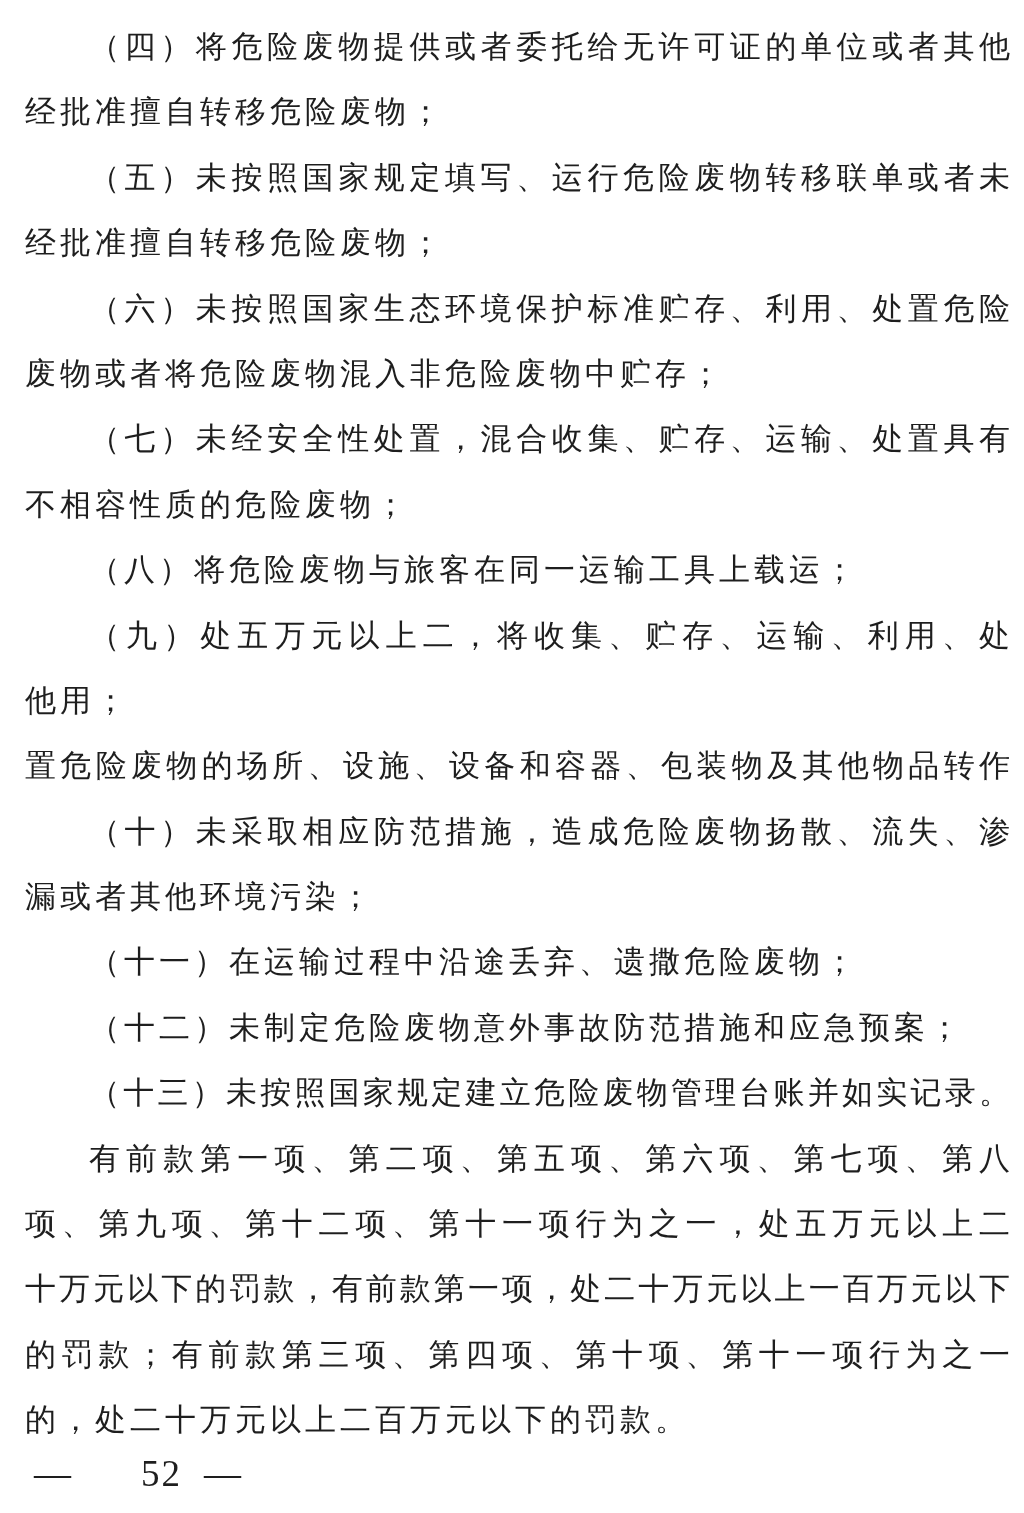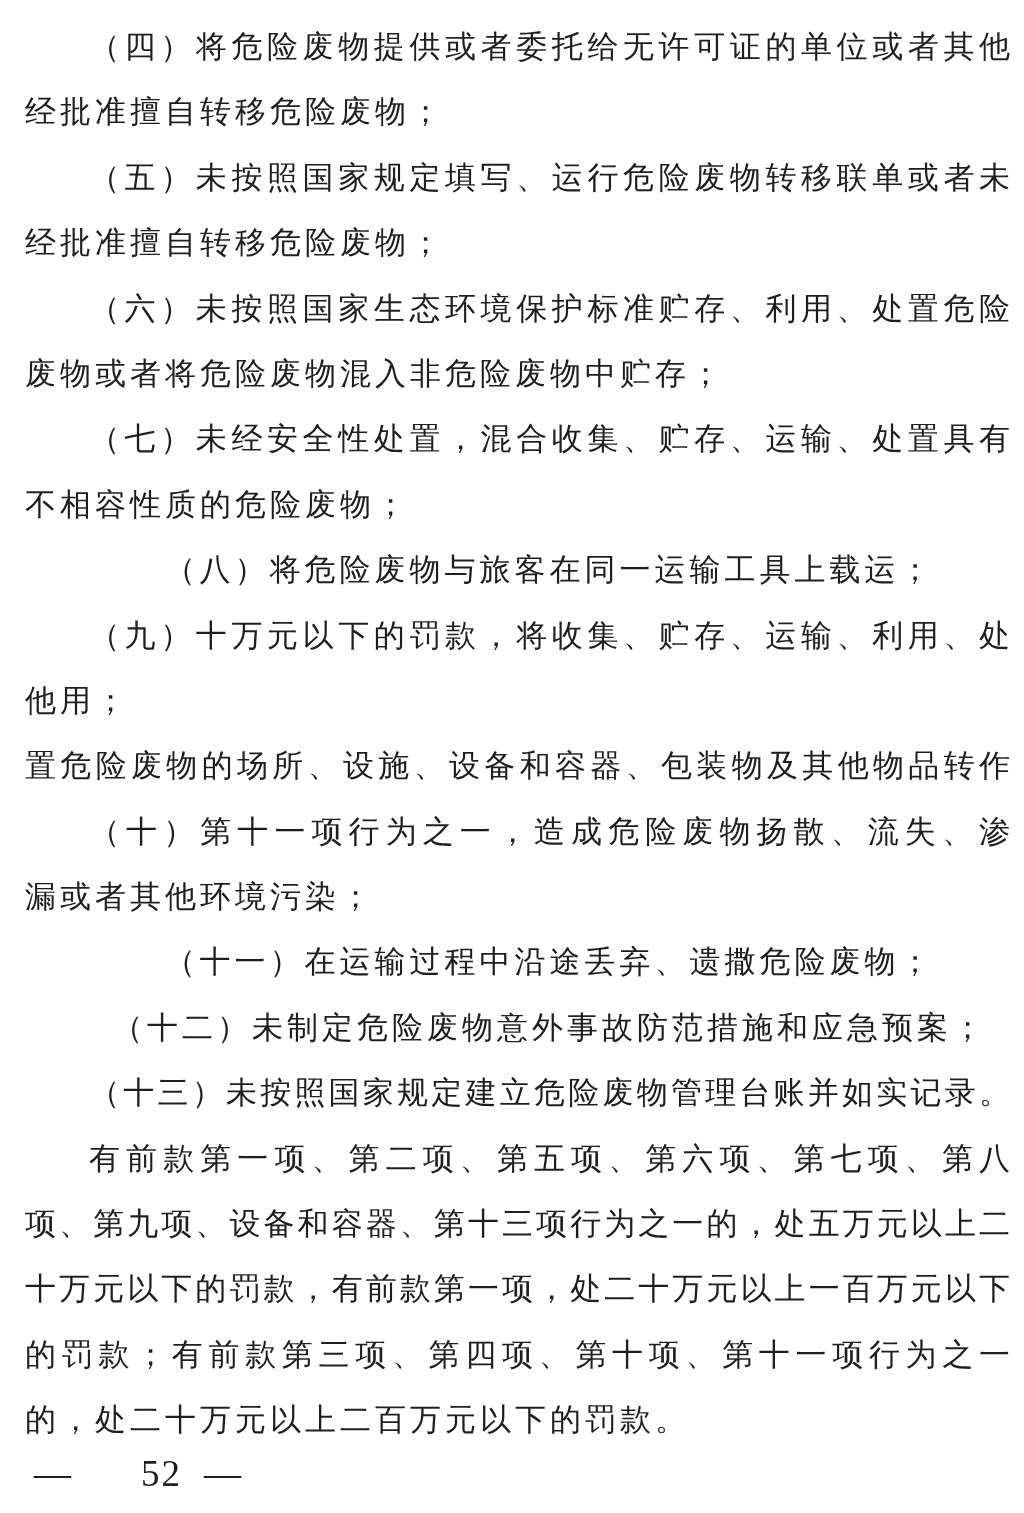--- a/index.html
+++ b/index.html
@@ -26,21 +26,20 @@
   .line {
     height: 65.4px;
     line-height: 65.4px;
     font-size: 31px;
     font-weight: normal;
     letter-spacing: 4px;
     white-space: nowrap;
   }
   .line.indent {
     text-indent: 64px;
-    text-align: center;
   }
   .line.justify {
     letter-spacing: 0;
     white-space: normal;
     text-align: justify;
     text-align-last: justify;
   }
   .footer {
     position: absolute;
     left: 34px;
@@ -69,30 +68,30 @@
   <div class="text-block" id="lines-container">
       <div class="line indent justify">（四）将危险废物提供或者委托给无许可证的单位或者其他</div>
       <div class="line">经批准擅自转移危险废物；</div>
       <div class="line indent justify">（五）未按照国家规定填写、运行危险废物转移联单或者未</div>
       <div class="line">经批准擅自转移危险废物；</div>
       <div class="line indent justify">（六）未按照国家生态环境保护标准贮存、利用、处置危险</div>
       <div class="line">废物或者将危险废物混入非危险废物中贮存；</div>
       <div class="line indent justify">（七）未经安全性处置，混合收集、贮存、运输、处置具有</div>
       <div class="line">不相容性质的危险废物；</div>
       <div class="line indent">（八）将危险废物与旅客在同一运输工具上载运；</div>
-      <div class="line indent justify">（九）十万元以下的罚款，将收集、贮存、运输、利用、处</div>
+      <div class="line indent justify">（九）处五万元以上二，将收集、贮存、运输、利用、处</div>
       <div class="line">他用；</div>
       <div class="line justify">置危险废物的场所、设施、设备和容器、包装物及其他物品转作</div>
-      <div class="line indent justify">（十）第十一项行为之一，造成危险废物扬散、流失、渗</div>
+      <div class="line indent justify">（十）未采取相应防范措施，造成危险废物扬散、流失、渗</div>
       <div class="line">漏或者其他环境污染；</div>
       <div class="line indent">（十一）在运输过程中沿途丢弃、遗撒危险废物；</div>
       <div class="line indent">（十二）未制定危险废物意外事故防范措施和应急预案；</div>
       <div class="line indent justify">（十三）未按照国家规定建立危险废物管理台账并如实记录。</div>
       <div class="line indent justify">有前款第一项、第二项、第五项、第六项、第七项、第八</div>
-      <div class="line justify">项、第九项、设备和容器、第十三项行为之一的，处五万元以上二</div>
+      <div class="line justify">项、第九项、第十二项、第十一项行为之一，处五万元以上二</div>
       <div class="line justify">十万元以下的罚款，有前款第一项，处二十万元以上一百万元以下</div>
       <div class="line justify">的罚款；有前款第三项、第四项、第十项、第十一项行为之一</div>
       <div class="line">的，处二十万元以上二百万元以下的罚款。</div>
     </div>
   <div class="footer">
     <span class="dash">—</span>
     <span class="pagenum">52</span>
     <span class="dash">—</span>
   </div>
 </div>

